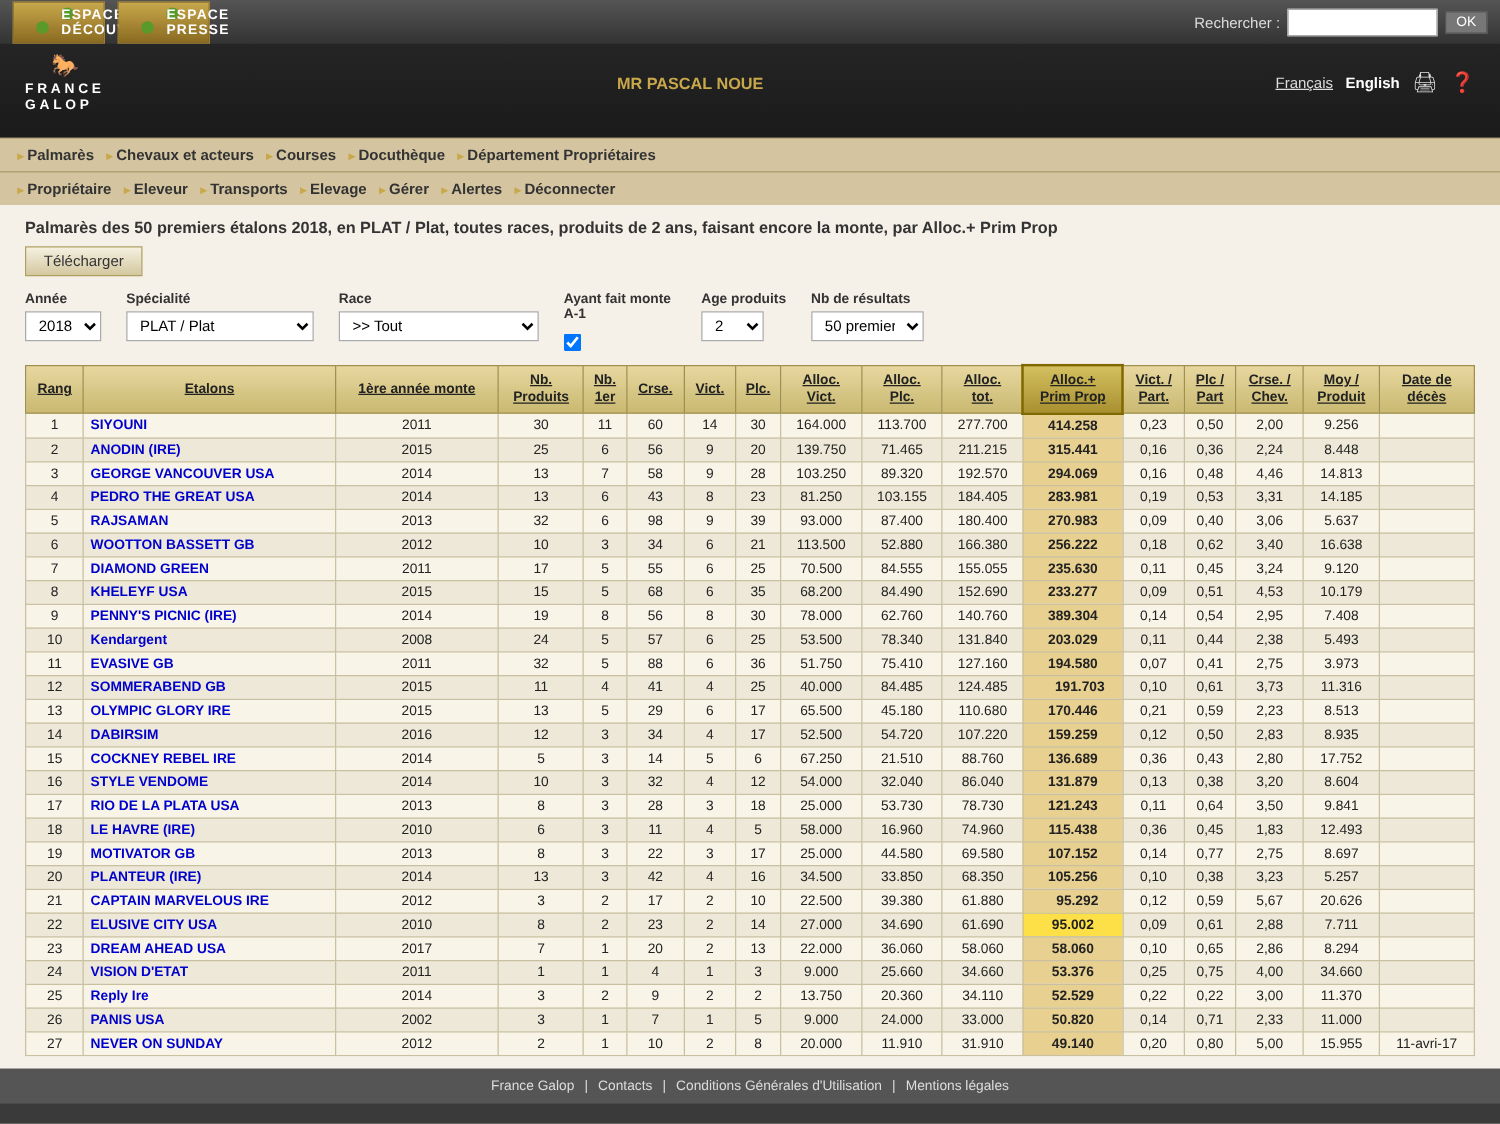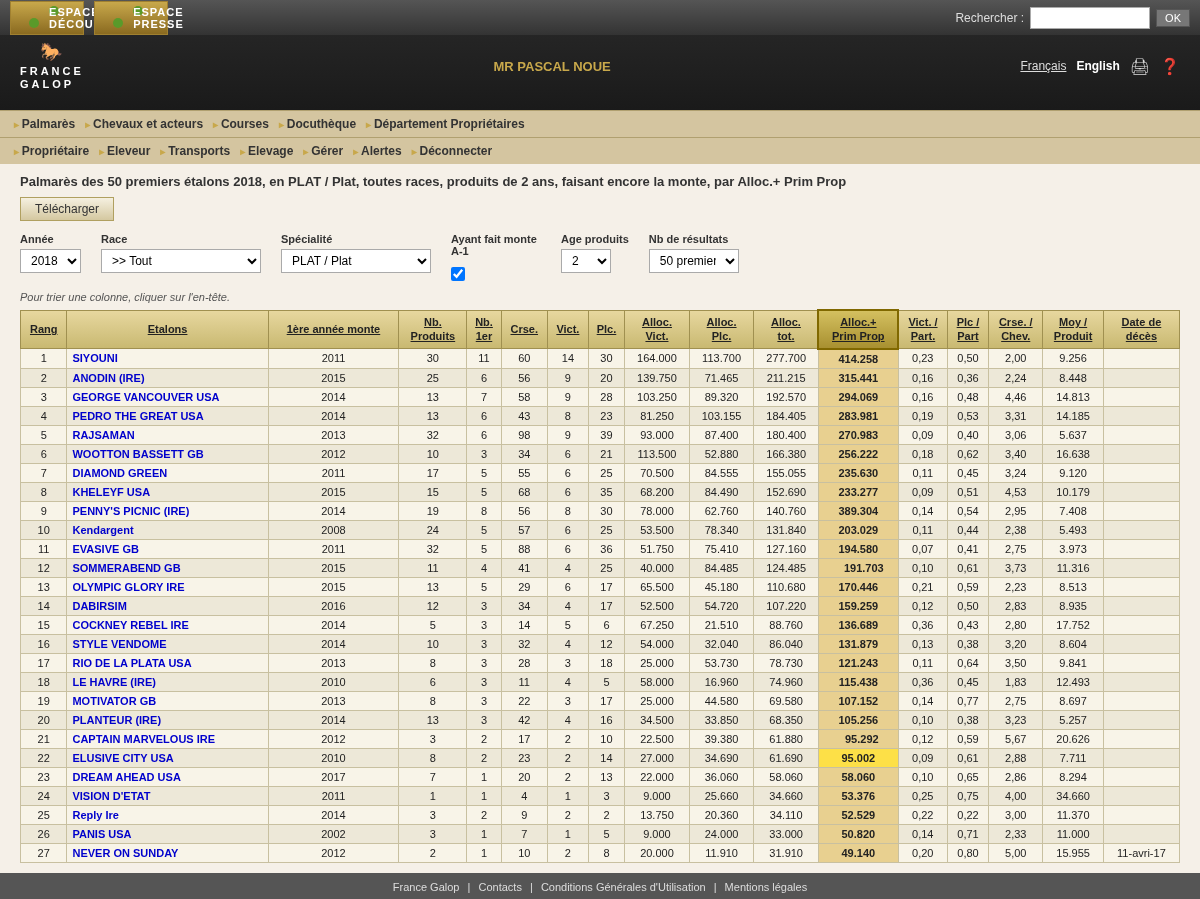--- a/index.html
+++ b/index.html
@@ -122,33 +122,33 @@
   <div class="filters">
     <div class="filter-group">
       <span class="filter-label">Année</span>
       <select>
         <option>2018</option>
         <option>2017</option>
         <option>2016</option>
       </select>
     </div>
     <div class="filter-group">
+      <span class="filter-label">Spécialité</span>
+      <select style="width:150px;">
+        <option>PLAT / Plat</option>
+        <option>HAIES / Haies</option>
+        <option>STEEPLE / Steeple</option>
+      </select>
+    </div>
+    <div class="filter-group">
       <span class="filter-label">Race</span>
       <select style="width:160px;">
         <option>&gt;&gt; Tout</option>
         <option>Pur-sang</option>
         <option>Trotteur</option>
-      </select>
-    </div>
-    <div class="filter-group">
-      <span class="filter-label">Spécialité</span>
-      <select style="width:150px;">
-        <option>PLAT / Plat</option>
-        <option>HAIES / Haies</option>
-        <option>STEEPLE / Steeple</option>
       </select>
     </div>
     <div class="filter-group">
       <span class="filter-label" style="max-width:90px;">Ayant fait monte A-1</span>
       <input type="checkbox" checked="" style="">
     </div>
     <div class="filter-group">
       <span class="filter-label">Age produits</span>
       <select style="width:50px;">
         <option>2</option>
@@ -159,21 +159,20 @@
     <div class="filter-group">
       <span class="filter-label">Nb de résultats</span>
       <select style="width:90px;">
         <option>50 premiers</option>
         <option>100 premiers</option>
         <option>200 premiers</option>
       </select>
     </div>
   </div>
 
-  <div class="sort-hint">Pour trier une colonne, cliquer sur l'en-tête.</div>
 
   
   <div class="table-wrapper">
     <table>
       <thead>
         <tr>
           <th><a>Rang</a></th>
           <th><a>Etalons</a></th>
           <th><a>1ère année monte</a></th>
           <th><a>Nb.<br>Produits</a></th>

